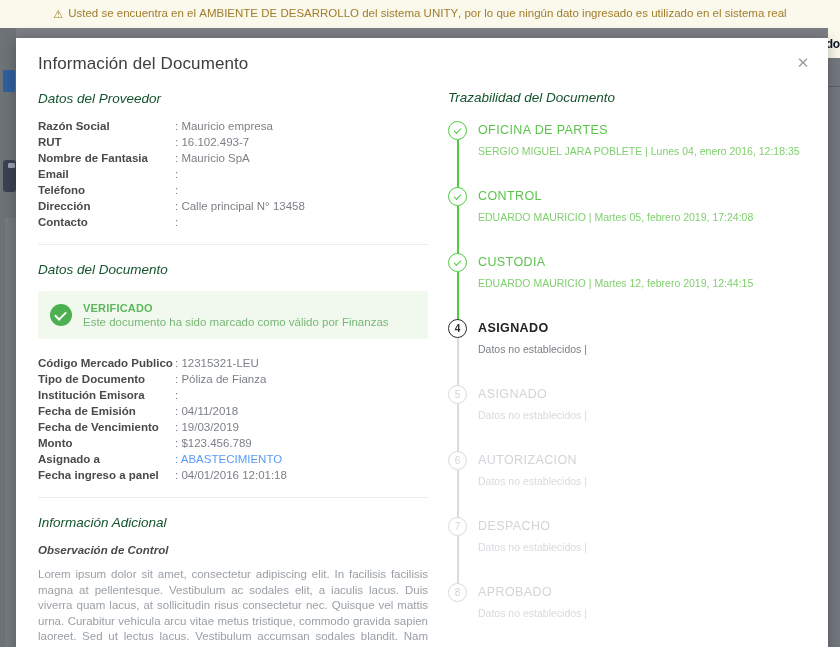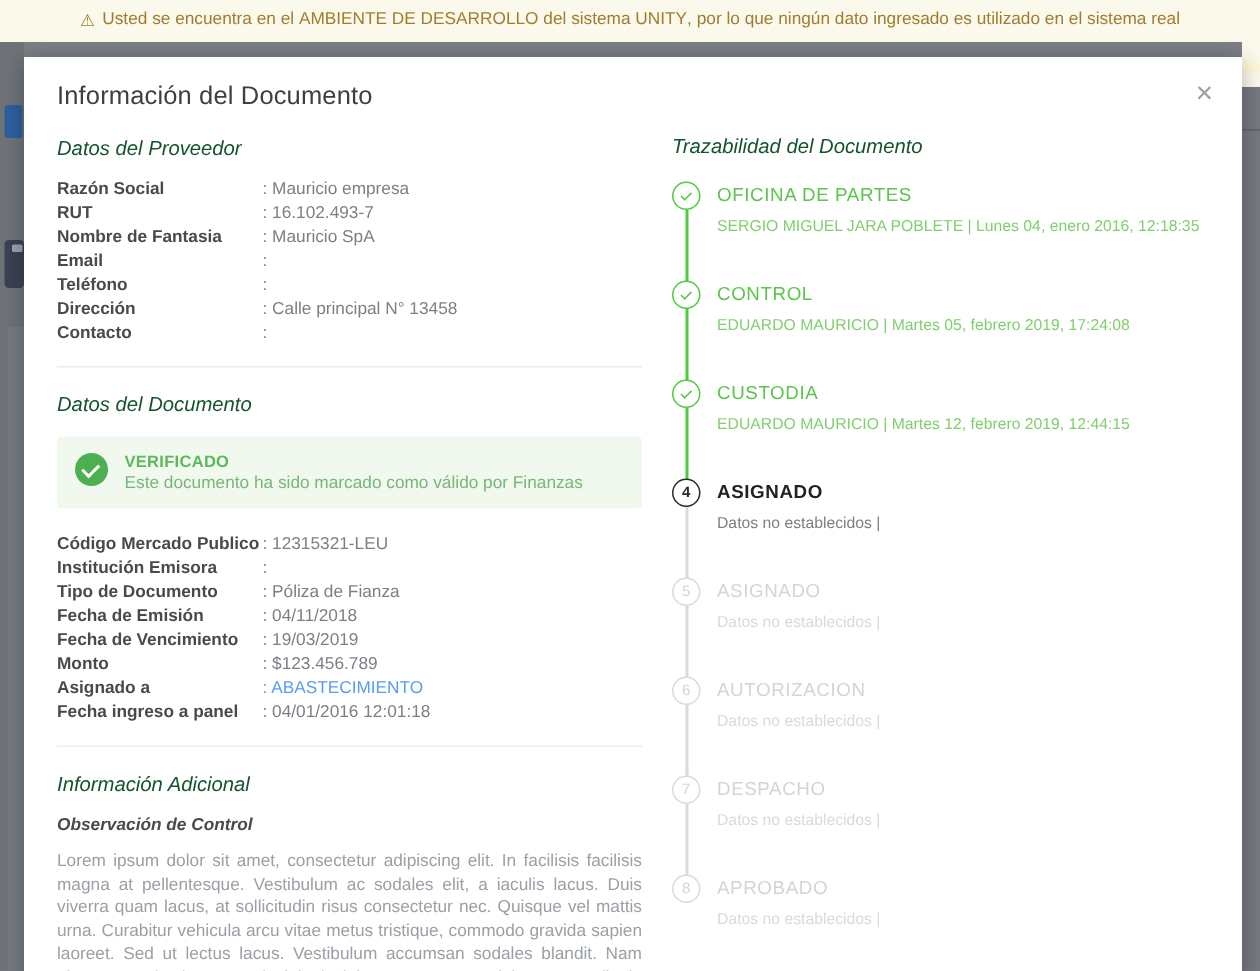--- a/index.html
+++ b/index.html
@@ -35,21 +35,21 @@
   .app-right {
     position: absolute; right: 0; top: 28px; width: 12px; bottom: 0;
     background: #74797f;
   }
   .app-right-strip {
     position: absolute; right: 0; top: 28px; width: 12px; height: 30px;
     background: #fbf8ec;
   }
   .app-right-txt {
     position: absolute; right: 0px; top: 37px;
-    font-size: 12px; font-weight: bold; color: #fef9c3;
+    font-size: 12px; font-weight: bold; color: #0f172a;
     letter-spacing: -.2px; white-space: nowrap;
   }
   .app-right-rule {
     position: absolute; right: 0; top: 86px; width: 12px; height: 1px;
     background: #5d6166;
   }
 
   
   .dev-banner {
     position: absolute; left: 0; top: 0; width: 840px; height: 28px;
@@ -100,21 +100,21 @@
   .f-label, .f-val {
     display: table-cell; font-size: 11.5px; padding: 0 0 4px 0; vertical-align: top;
   }
   .f-label { font-weight: bold; color: #4a4a4a; width: 137px; }
   .f-val { color: #7c8086; }
   .f-val.link { color: #5a9bf6; }
 
   
   .verified {
     background: #f1f9ee; border-radius: 3px; padding: 11px 12px;
-    display: flex; align-items: flex-start; margin-bottom: 18px;
+    display: flex; align-items: center; margin-bottom: 18px;
   }
   .verified-icon {
     width: 22px; height: 22px; border-radius: 50%; background: #4caf50;
     flex: 0 0 22px; margin-right: 11px; position: relative;
   }
   .verified-icon:after {
     content: ""; position: absolute; left: 7px; top: 5px;
     width: 5px; height: 9px; border: solid #fff; border-width: 0 2px 2px 0;
     transform: rotate(45deg);
   }
@@ -241,26 +241,26 @@
           <div class="verified-sub">Este documento ha sido marcado como válido por Finanzas</div>
         </div>
       </div>
 
       <div class="fields" id="document-fields">
           <div class="f-row">
             <div class="f-label">Código Mercado Publico</div>
             <div class="f-val">: 12315321-LEU</div>
           </div>
           <div class="f-row">
+            <div class="f-label">Tipo de Documento</div>
+            <div class="f-val">: Póliza de Fianza</div>
+          </div>
+          <div class="f-row">
             <div class="f-label">Institución Emisora</div>
             <div class="f-val">:</div>
-          </div>
-          <div class="f-row">
-            <div class="f-label">Tipo de Documento</div>
-            <div class="f-val">: Póliza de Fianza</div>
           </div>
           <div class="f-row">
             <div class="f-label">Fecha de Emisión</div>
             <div class="f-val">: 04/11/2018</div>
           </div>
           <div class="f-row">
             <div class="f-label">Fecha de Vencimiento</div>
             <div class="f-val">: 19/03/2019</div>
           </div>
           <div class="f-row">

